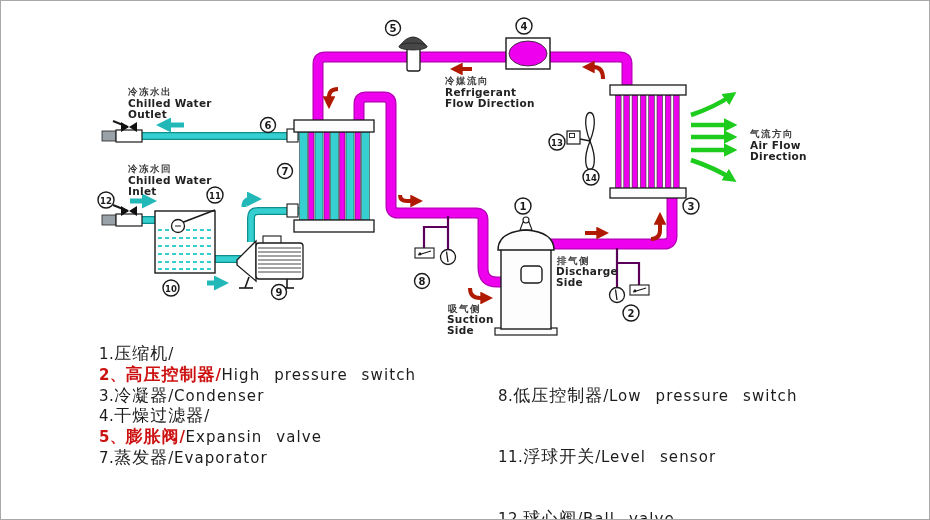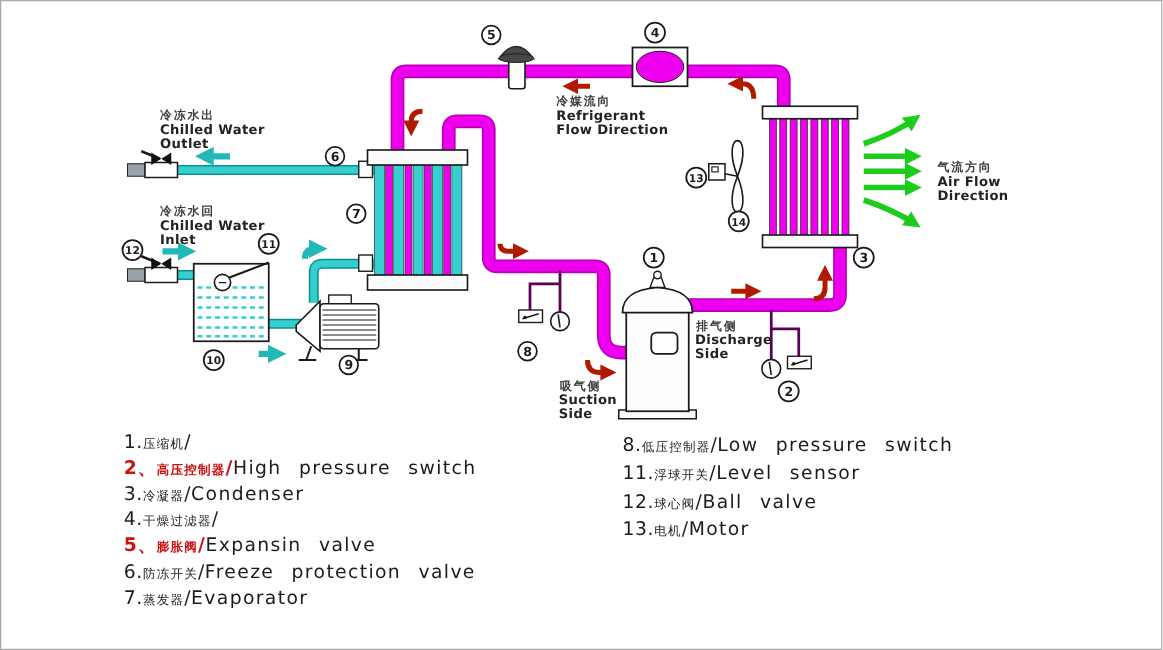--- a/index.html
+++ b/index.html
@@ -11,24 +11,24 @@
   .shot svg{position:absolute;left:0;top:0;}
   svg text{font-family:"DejaVu Sans","Liberation Sans",sans-serif;}
   .zhlab{font-size:9.5px;font-weight:600;letter-spacing:1.5px;fill:#3d3d3d;}
   .enlab{font-size:10.5px;font-weight:600;letter-spacing:.3px;fill:#222;}
   .mnum{font-size:10px;font-weight:600;fill:#1a1a1a;text-anchor:middle;}
   .mnum2{font-size:8.5px;font-weight:600;fill:#1a1a1a;text-anchor:middle;}
   .legend-col{position:absolute;color:#1c1c1c;}
   .legend-col.lc-left{left:98px;top:342px;}
   .legend-col.lc-right{left:497px;top:344px;}
   .lc-left .lg-line{height:20.8px;line-height:20.8px;}
-  .lc-right .lg-line{height:22.3px;line-height:22.3px;}
+  .lc-right .lg-line{height:22.3px;line-height:22.3px;margin-top:39px;}
   .lg-line{white-space:nowrap;font-size:15px;}
   .lg-num{letter-spacing:.5px;}
-  .lg-zh{font-size:10px;letter-spacing:1px;}
+  .lg-zh{font-size:17px;letter-spacing:1px;}
   .lg-en{font-size:15px;letter-spacing:1.1px;word-spacing:8px;}
   .lg-line.red .lg-num,.lg-line.red .lg-zh{color:#cc1111;font-weight:600;}
 </style>
 </head>
 <body>
 
 <div class="shot">
 
 <svg width="930" height="342" viewBox="0 0 930 342">
   <defs>
@@ -322,21 +322,20 @@
     <text x="446" y="333" class="enlab">Side</text>
   </g>
 </svg>
 
 <div class="legend-col lc-left">
   <div class="lg-line"><span class="lg-num">1.</span><span class="lg-zh">压缩机</span><span class="lg-num">/</span><span class="lg-en"></span></div>
   <div class="lg-line red"><span class="lg-num">2、</span><span class="lg-zh">高压控制器</span><span class="lg-num">/</span><span class="lg-en">High pressure switch</span></div>
   <div class="lg-line"><span class="lg-num">3.</span><span class="lg-zh">冷凝器</span><span class="lg-num">/</span><span class="lg-en">Condenser</span></div>
   <div class="lg-line"><span class="lg-num">4.</span><span class="lg-zh">干燥过滤器</span><span class="lg-num">/</span><span class="lg-en"></span></div>
   <div class="lg-line red"><span class="lg-num">5、</span><span class="lg-zh">膨胀阀</span><span class="lg-num">/</span><span class="lg-en">Expansin valve</span></div>
-  <div class="lg-line"><span class="lg-num">6.</span><span class="lg-zh">防冻开关</span><span class="lg-num">/</span><span class="lg-en">Freeze protection valve</span></div>
   <div class="lg-line"><span class="lg-num">7.</span><span class="lg-zh">蒸发器</span><span class="lg-num">/</span><span class="lg-en">Evaporator</span></div>
 </div>
 
 <div class="legend-col lc-right">
   <div class="lg-line"><span class="lg-num">8.</span><span class="lg-zh">低压控制器</span><span class="lg-num">/</span><span class="lg-en">Low pressure switch</span></div>
   <div class="lg-line"><span class="lg-num">11.</span><span class="lg-zh">浮球开关</span><span class="lg-num">/</span><span class="lg-en">Level sensor</span></div>
   <div class="lg-line"><span class="lg-num">12.</span><span class="lg-zh">球心阀</span><span class="lg-num">/</span><span class="lg-en">Ball valve</span></div>
   <div class="lg-line"><span class="lg-num">13.</span><span class="lg-zh">电机</span><span class="lg-num">/</span><span class="lg-en">Motor</span></div>
 </div>
 

